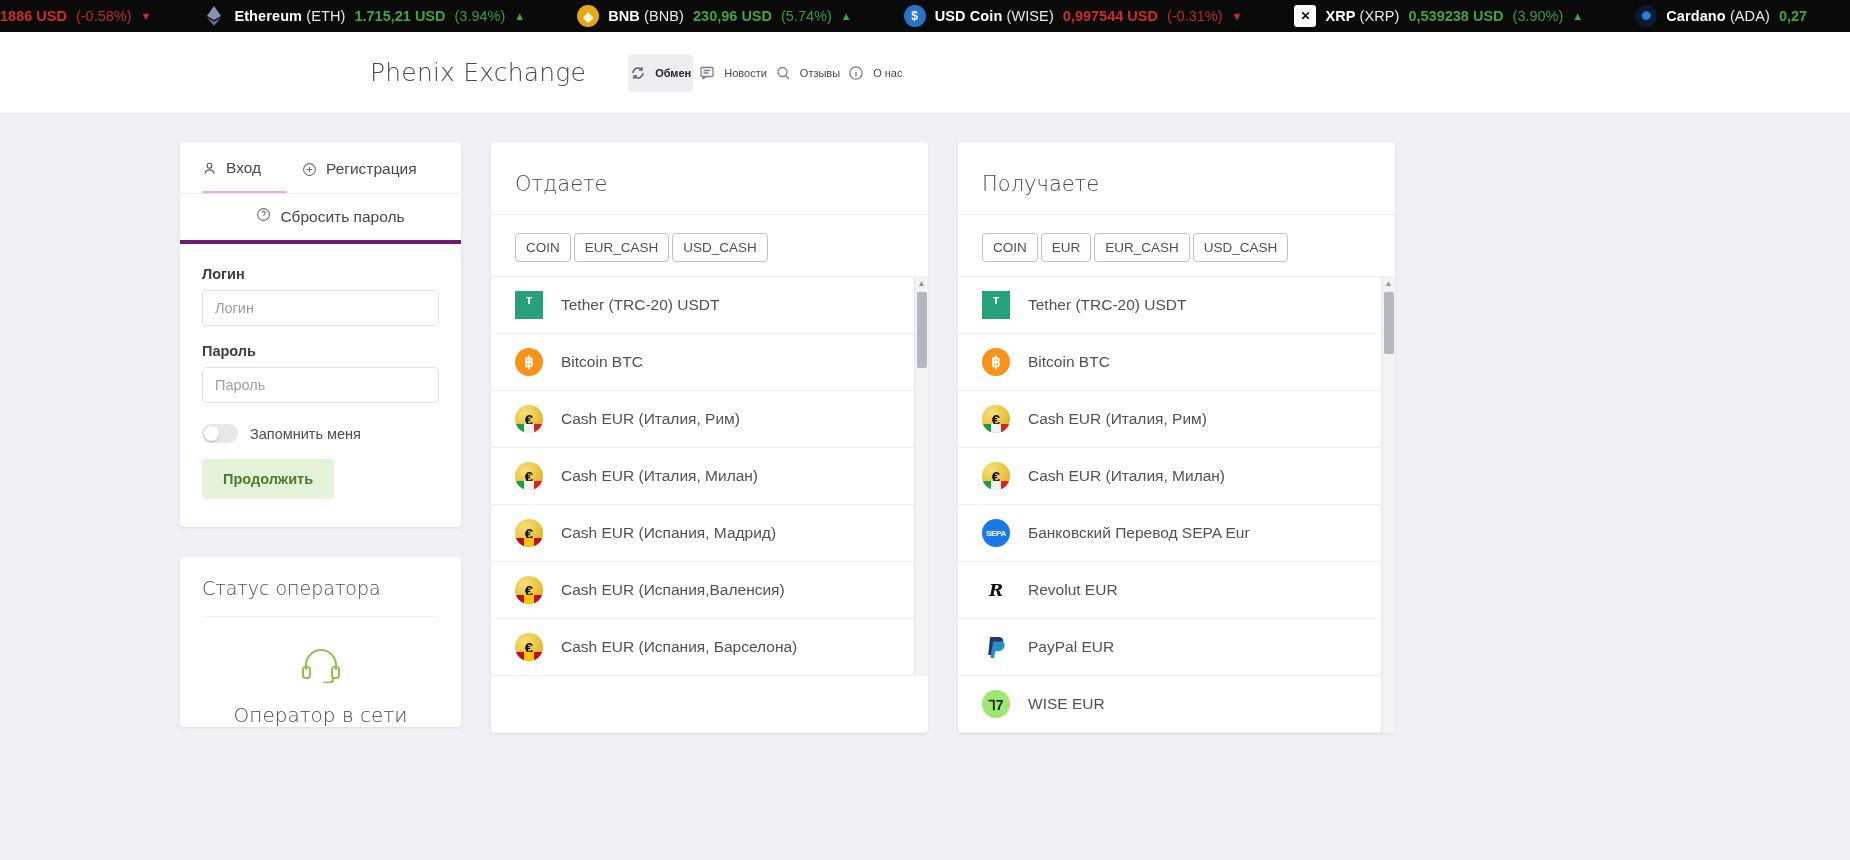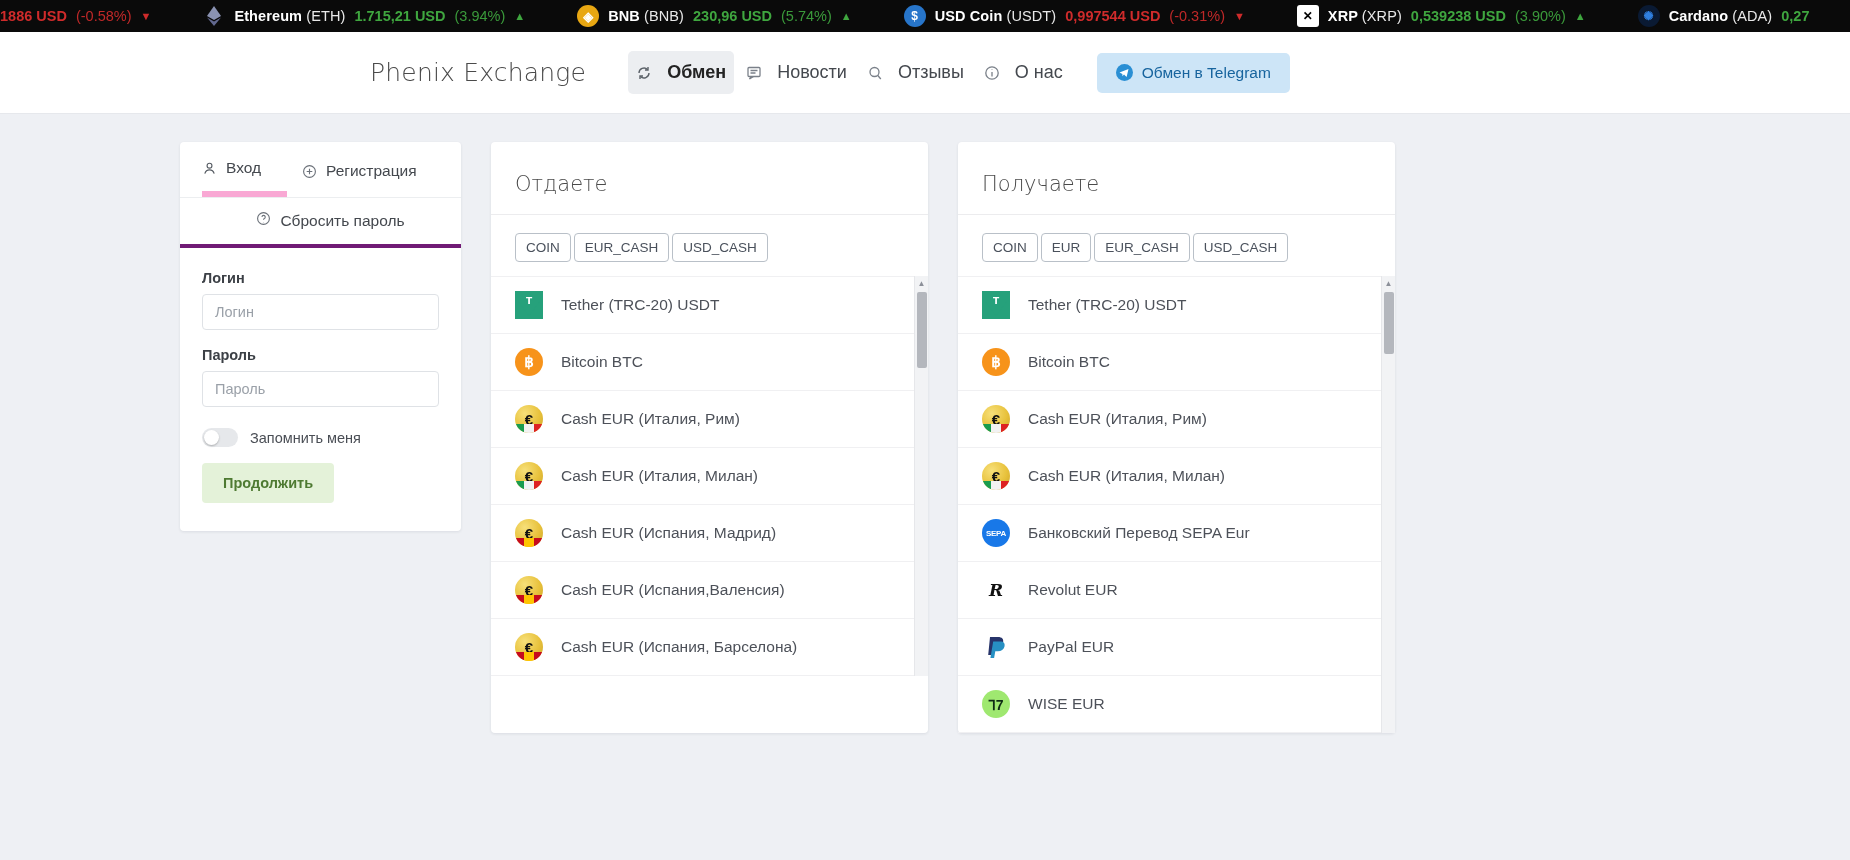--- a/index.html
+++ b/index.html
@@ -58,24 +58,24 @@
   .brand {
     font-size: 25px;
     color: #4a4a4a;
     font-weight: 300;
     margin-left: 370px;
     letter-spacing: .2px;
     font-family: "DejaVu Sans", sans-serif;
   }
   .nav { display: flex; align-items: center; gap: 4px; margin-left: 42px; }
   .nav-item {
-    display: flex; align-items: center; gap: 15px;
-    padding: 11px 8px;
+    display: flex; align-items: center; gap: 9px;
+    padding: 11px 2px;
     border-radius: 5px;
-    font-size: 18px;
+    font-size: 11px;
     color: #44484e;
     cursor: pointer;
     white-space: nowrap;
   }
   .nav-item.active { background: #eceef1; font-weight: bold; color: #222; }
   .nav-item .ni { color: #7a8089; display: flex; }
   .nav-tg {
     display: flex; align-items: center; gap: 9px;
     margin-left: 22px;
     padding: 11px 19px;
@@ -106,21 +106,21 @@
   .auth-tabs { display: flex; border-bottom: 1px solid #eceef0; position: relative; }
   .auth-tab {
     display: flex; align-items: center; gap: 9px;
     padding: 17px 0 14px 0;
     font-size: 15.5px;
     color: #44484e;
     cursor: pointer;
   }
   .auth-tab:first-child { margin-left: 22px; width: 85px; }
   .auth-tab:nth-child(2) { margin-left: 15px; }
-  .auth-tab.active { border-bottom: 6px solid #f9a8d4; }
+  .auth-tab.active { border-bottom: 2px solid #f9a8d4; }
   .auth-tab .ni { color: #5c6269; display: flex; }
   .auth-reset {
     display: flex; align-items: center; justify-content: center; gap: 9px;
     padding: 13px 0 14px 20px;
     font-size: 15.5px; color: #44484e;
     border-bottom: 4px solid #701a75;
     cursor: pointer;
   }
   .auth-body { padding: 22px 22px 28px 22px; }
   .fl { font-size: 14.5px; color: #3c4046; font-weight: bold; margin-bottom: 8px; }
@@ -261,21 +261,21 @@
   <div class="tick">
     <span class="coin-ic ic-bnb">◈</span>
     <span class="sym"><span>BNB</span> <span class="code">(BNB)</span></span>
     <span class="price up">230,96 USD</span>
     <span class="chg up">(5.74%)</span>
     <span class="arrow up">▲</span>
   </div>
 
   <div class="tick">
     <span class="coin-ic ic-usdc">$</span>
-    <span class="sym"><span>USD Coin</span> <span class="code">(USDT)</span></span>
+    <span class="sym"><span>USD Coin</span> <span class="code">(WISE)</span></span>
     <span class="price down">0,997544 USD</span>
     <span class="chg down">(-0.31%)</span>
     <span class="arrow down">▼</span>
   </div>
 
   <div class="tick">
     <span class="coin-ic ic-xrp">✕</span>
     <span class="sym"><span>XRP</span> <span class="code">(XRP)</span></span>
     <span class="price up">0,539238 USD</span>
     <span class="chg up">(3.90%)</span>
@@ -323,28 +323,20 @@
     <div class="nav-item">
       <span class="ni">
         <svg width="16" height="16" viewBox="0 0 16 16" fill="none" stroke="#7a8089" stroke-width="1.3">
             <circle cx="8" cy="8" r="6.2"></circle>
             <path d="M8 4.4v.6M8 7v4.4"></path>
           </svg>
       </span>
       <span>О нас</span>
     </div>
 
-    <div class="nav-tg">
-      <span class="tg-dot">
-        <svg width="10" height="10" viewBox="0 0 10 10">
-            <polygon points="0.5,4.6 9.5,1 7.6,9 5,6.6 3.4,8.2 3.4,6" fill="#ffffff"></polygon>
-          </svg>
-      </span>
-      <span>Обмен в Telegram</span>
-    </div>
   </div>
 </div>
 
 <div class="page">
 
   <div>
 
     <div class="card auth">
       <div class="auth-tabs">
         <div class="auth-tab active">
@@ -383,20 +375,34 @@
         <div class="fl">Пароль</div>
         <input class="fi" type="text" placeholder="Пароль" style="">
         <div class="remember">
           <div class="toggle"></div>
           <span>Запомнить меня</span>
         </div>
         <button class="btn-continue">Продолжить</button>
       </div>
     </div>
 
+    <div class="card oper">
+      <div class="oper-title">Статус оператора</div>
+      <div class="oper-body">
+        <span>
+          <svg width="42" height="38" viewBox="0 0 42 38" fill="none" stroke="#8ec54f" stroke-width="2.1" stroke-linecap="round">
+            <path d="M6 24v-4a15 15 0 0 1 30 0v4"></path>
+            <rect x="3" y="22" width="7" height="11" rx="2.5"></rect>
+            <rect x="32" y="22" width="7" height="11" rx="2.5"></rect>
+            <path d="M33 33v1.5a3 3 0 0 1-3 3h-6"></path>
+          </svg>
+        </span>
+        <div class="oper-status">Оператор в сети</div>
+      </div>
+    </div>
   </div>
 
   <div class="card panel">
     <div class="panel-title">Отдаете</div>
     <div class="panel-head">
       <div class="chips">
         <div class="chip">COIN</div>
         <div class="chip">EUR_CASH</div>
         <div class="chip">USD_CASH</div>
       </div>

